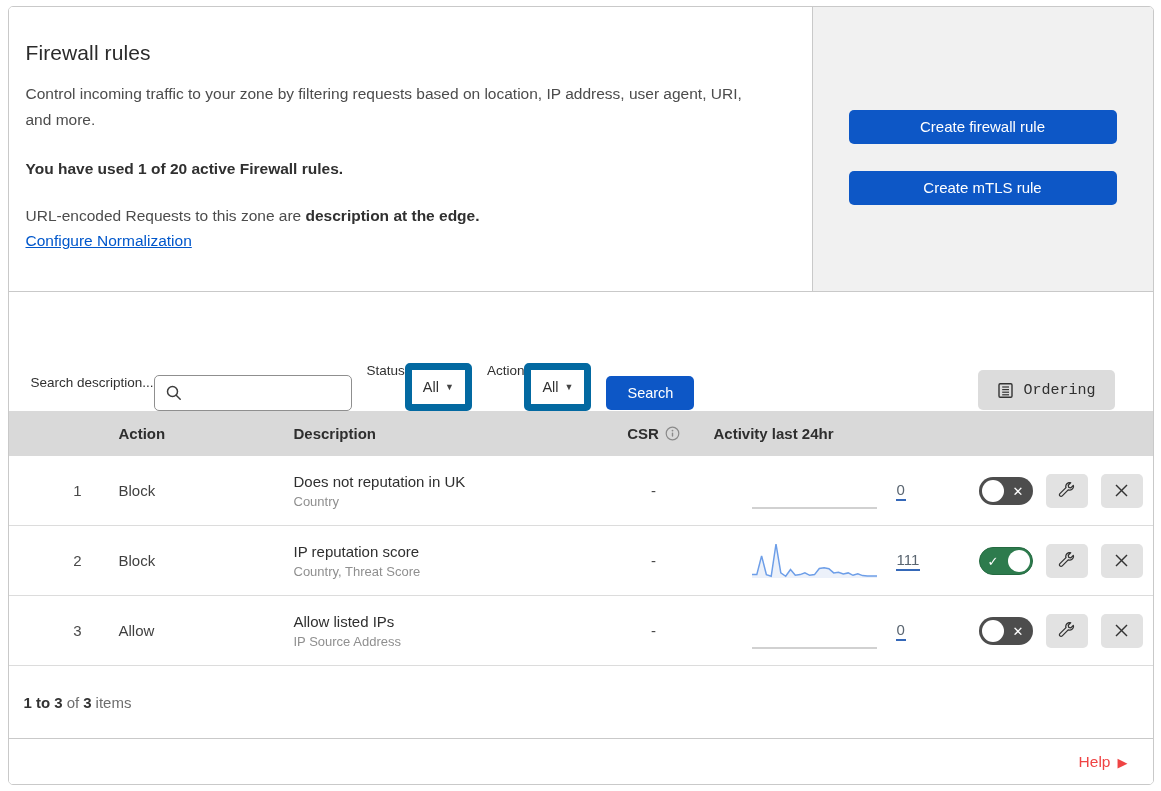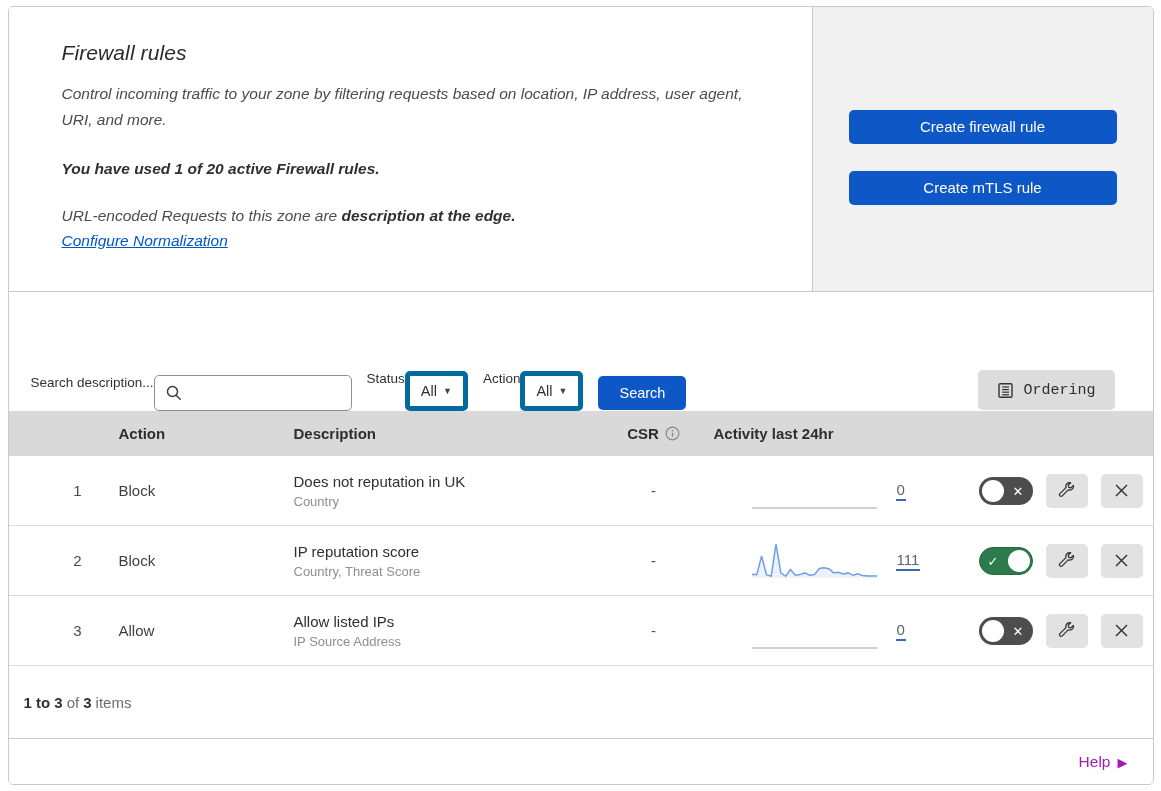--- a/index.html
+++ b/index.html
@@ -4,21 +4,21 @@
 <style>
   * { box-sizing: border-box; }
   html,body { margin:0; padding:0; background:#fff; font-family:"Liberation Sans", sans-serif; }
   .card {
     position:relative; width:1146px; height:779px; margin:6px auto;
     background:#fff; border:1px solid #c9c9c9; border-radius:5px; overflow:hidden;
   }
 
   
   .top { display:flex; height:285px; border-bottom:1px solid #c9c9c9; }
-  .top-left { width:804px; flex:0 0 804px; padding:34px 48px 0 53px; border-right:1px solid #c9c9c9; background:#fff;font-style:italic; }
+  .top-left { width:804px; flex:0 0 804px; padding:34px 48px 0 17px; border-right:1px solid #c9c9c9; background:#fff; }
   .page-title { font-size:21px; color:#2b2b2b; font-weight:500; margin:0 0 16px 0; letter-spacing:.1px; }
   .desc { font-size:15.5px; color:#4c4c4c; line-height:1.68; margin:0 0 27px 0; max-width:725px; }
   .usage { font-size:15.5px; color:#303030; font-weight:bold; margin:0 0 29px 0; }
   .norm { font-size:15.5px; color:#4c4c4c; margin:0 0 7px 0; }
   .norm b { color:#303030; }
   .norm-link { font-size:15.5px; color:#0057cb; text-decoration:underline; cursor:pointer; }
   .top-right { flex:1; background:#f1f1f1; display:flex; flex-direction:column; justify-content:center; align-items:center; gap:11px; padding:0 36px; }
   .btn-blue {
     width:100%; height:34px; background:#0d57c6; color:#fff; border:none; border-radius:5px;
     font-size:15px; font-family:inherit; cursor:pointer; display:flex; align-items:center; justify-content:center;margin-top:16px;
@@ -28,21 +28,21 @@
   .filters { height:119px; padding:24px 22px 0 22px; display:flex; align-items:flex-end; gap:15px; background:#fff; }
   .fgroup { display:flex; flex-direction:row; }
   .flabel { font-size:13.5px; color:#303030; margin-bottom:6px; }
   .search-wrap { position:relative; }
   .search-input {
     width:198px; height:36px; border:1px solid #8f8f8f; border-radius:5px; padding:0 10px 0 36px;
     font-size:14px; font-family:inherit; color:#333; outline:none; background:#fff;
   }
   .search-icon { position:absolute; left:11px; top:9px; width:18px; height:18px; }
   .select-box {
-    height:40px; border:5px solid #0369a1; border-radius:5px; background:#fff; color:#303030;
+    height:48px; border:7px solid #0369a1; border-radius:5px; background:#fff; color:#303030;
     font-size:14.5px; display:flex; align-items:center; justify-content:center; gap:6px; padding:0 11px; cursor:pointer;
   }
   .caret { font-size:9px; color:#444; line-height:1; }
   .btn-search {
     height:34px; padding:0 21px; background:#0d57c6; color:#fff; border:none; border-radius:5px;
     font-size:14.5px; font-family:inherit; cursor:pointer; margin-bottom:1px;
   }
   .spacer { flex:1; }
   .btn-ordering {
     height:40px; padding:0 19px; background:#dcdcdc; color:#303030; border:none; border-radius:5px;
@@ -78,21 +78,21 @@
 
   .icon-btn {
     width:42px; height:34px; background:#e2e2e2; border:none; border-radius:5px; cursor:pointer;
     display:flex; align-items:center; justify-content:center; color:#333; flex:0 0 auto;
   }
 
   
   .tfooter { height:73px; display:flex; align-items:center; padding-left:15px; font-size:15px; color:#6e6e6e; border-bottom:1px solid #c9c9c9; background:#fff; gap:4px; }
   .tfooter b { color:#333; }
   .help-bar { height:46px; display:flex; align-items:center; justify-content:flex-end; padding-right:25px; background:#fff; }
-  .help-link { color:#a21caf; font-size:15.5px; display:flex; align-items:center; gap:7px; cursor:pointer; text-decoration:none; }
+  .help-link { color:#ef4444; font-size:15.5px; display:flex; align-items:center; gap:7px; cursor:pointer; text-decoration:none; }
   .help-arrow { font-size:13px; }
 
   svg { display:block; }
 </style>
 </head>
 <body>
 
 <div class="card">
 
   <div class="top">

